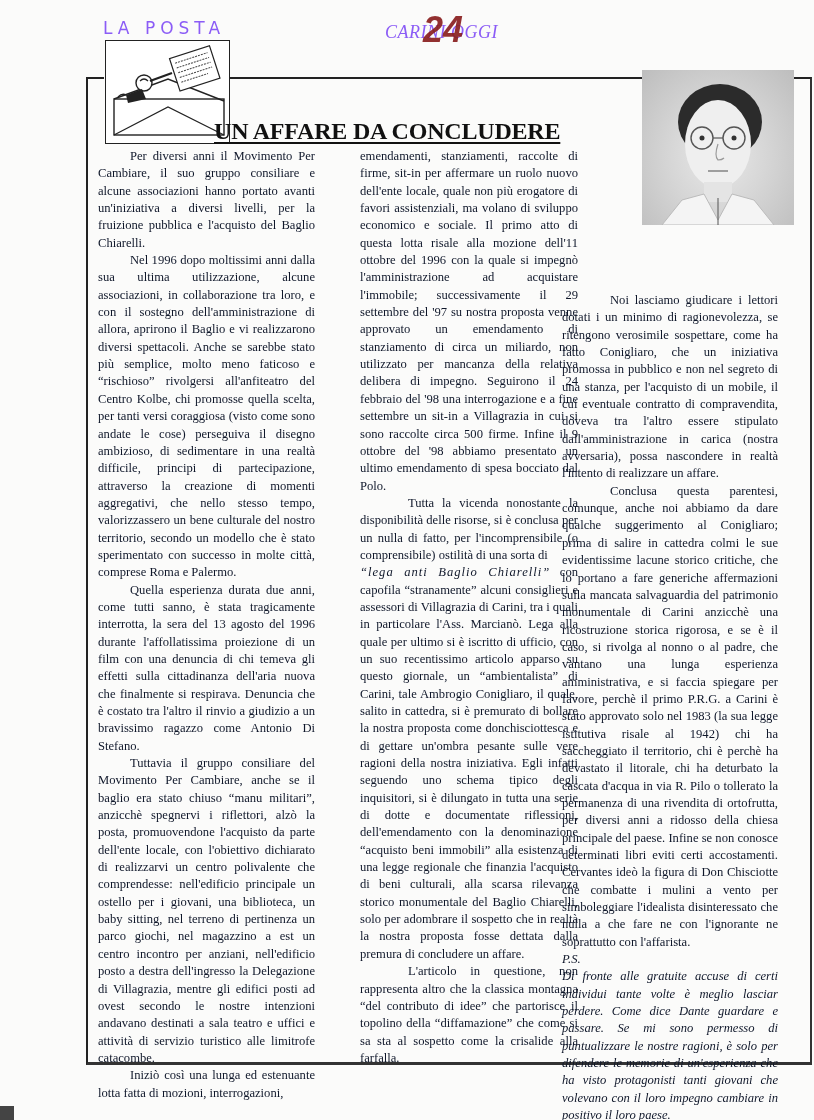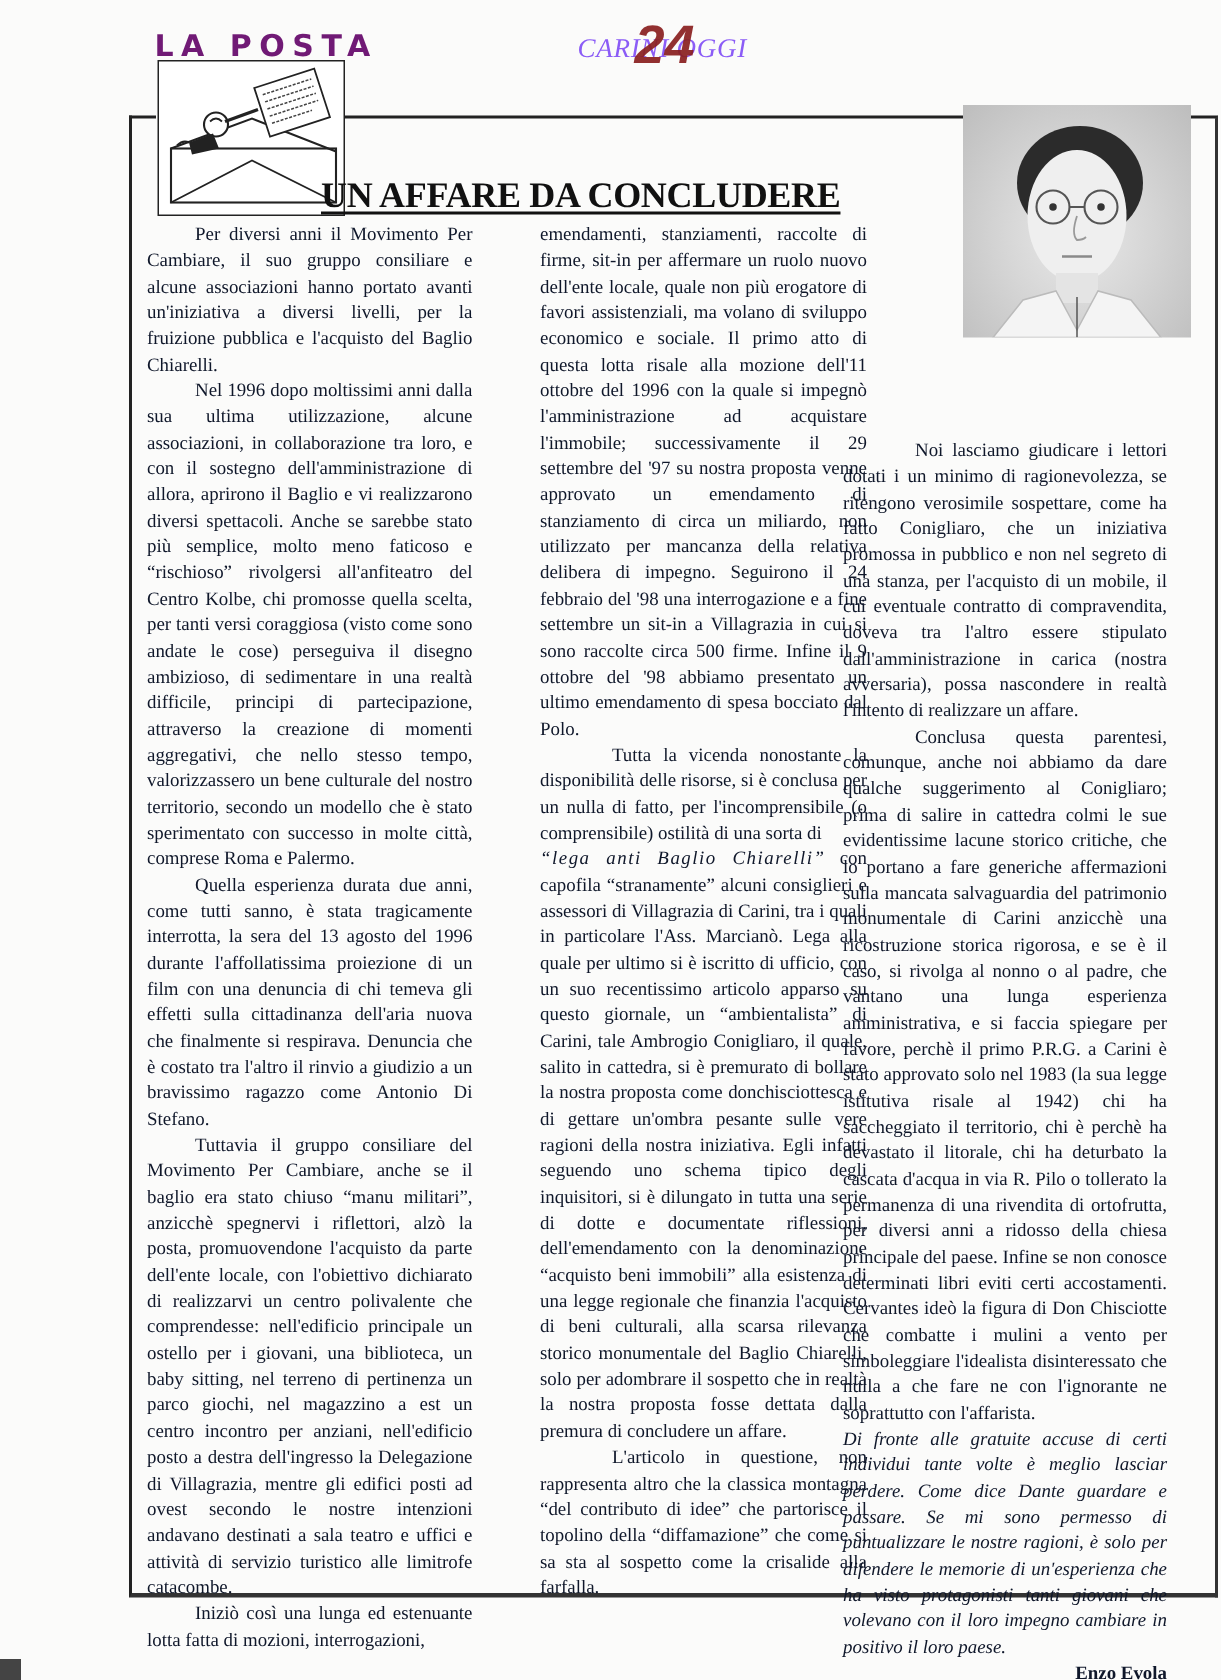--- a/index.html
+++ b/index.html
@@ -2,21 +2,21 @@
 <html><head>
 <meta charset="utf-8">
 <style>
   html, body { margin:0; padding:0; }
   body {
     width:814px; height:1120px; background:#fbfbfa; position:relative; overflow:hidden;
     font-family:"Liberation Serif", serif; color:#1a1a1a;
   }
   .section-label {
     position:absolute; left:103px; top:18px; font-family:"DejaVu Sans", sans-serif;
-    font-weight:bold; font-size:20px; letter-spacing:5px; color:#701a75;
+    font-weight:normal; font-size:17px; letter-spacing:5px; color:#8b5cf6;
   }
   .masthead {
     position:absolute; left:385px; top:12px; width:140px; height:40px;
   }
   .masthead .brand {
     position:absolute; left:0; top:10px; font-family:"Liberation Serif", serif; font-style:italic;
     font-size:18px; color:#8b5cf6; letter-spacing:0.5px;
   }
   .masthead .issue {
     position:absolute; left:38px; top:-2px; font-family:Liberation Sans, sans-serif; font-weight:bold;
@@ -125,17 +125,18 @@
 <div class="col col2">
   <p class="noindent">emendamenti, stanziamenti, raccolte di firme, sit-in per affermare un ruolo nuovo dell'ente locale, quale non più erogatore di favori assistenziali, ma volano di sviluppo economico e sociale. Il primo atto di questa lotta risale alla mozione dell'11 ottobre del 1996 con la quale si impegnò l'amministrazione ad acquistare l'immobile; successivamente il 29 settembre del '97 su nostra proposta venne approvato un emendamento di stanziamento di circa un miliardo, non utilizzato per mancanza della relativa delibera di impegno. Seguirono il 24 febbraio del '98 una interrogazione e a fine settembre un sit-in a Villagrazia in cui si sono raccolte circa 500 firme. Infine il 9 ottobre del '98 abbiamo presentato un ultimo emendamento di spesa bocciato dal Polo.</p>
   <p style="text-indent:48px">Tutta la vicenda nonostante la disponibilità delle risorse, si è conclusa per un nulla di fatto, per l'incomprensibile (o comprensibile) ostilità di una sorta di</p>
   <p class="noindent"><span class="quote-it">“lega anti Baglio Chiarelli”</span> <span>con capofila “stranamente” alcuni consiglieri e assessori di Villagrazia di Carini, tra i quali in particolare l'Ass. Marcianò. Lega alla quale per ultimo si è iscritto di ufficio, con un suo recentissimo articolo apparso su questo giornale, un “ambientalista” di Carini, tale Ambrogio Conigliaro, il quale, salito in cattedra, si è premurato di bollare la nostra proposta come donchisciottesca e di gettare un'ombra pesante sulle vere ragioni della nostra iniziativa. Egli infatti seguendo uno schema tipico degli inquisitori, si è dilungato in tutta una serie di dotte e documentate riflessioni, dell'emendamento con la denominazione “acquisto beni immobili” alla esistenza di una legge regionale che finanzia l'acquisto di beni culturali, alla scarsa rilevanza storico monumentale del Baglio Chiarelli, solo per adombrare il sospetto che in realtà la nostra proposta fosse dettata dalla premura di concludere un affare.</span></p>
   <p style="text-indent:48px">L'articolo in questione, non rappresenta altro che la classica montagna “del contributo di idee” che partorisce il topolino della “diffamazione” che come si sa sta al sospetto come la crisalide alla farfalla.</p>
 </div>
 
 <div class="col col3">
   <p style="text-indent:48px">Noi lasciamo giudicare i lettori dotati i un minimo di ragionevolezza, se ritengono verosimile sospettare, come ha fatto Conigliaro, che un iniziativa promossa in pubblico e non nel segreto di una stanza, per l'acquisto di un mobile, il cui eventuale contratto di compravendita, doveva tra l'altro essere stipulato dall'amministrazione in carica (nostra avversaria), possa nascondere in realtà l'intento di realizzare un affare.</p>
   <p style="text-indent:48px">Conclusa questa parentesi, comunque, anche noi abbiamo da dare qualche suggerimento al Conigliaro; prima di salire in cattedra colmi le sue evidentissime lacune storico critiche, che lo portano a fare generiche affermazioni sulla mancata salvaguardia del patrimonio monumentale di Carini anzicchè una ricostruzione storica rigorosa, e se è il caso, si rivolga al nonno o al padre, che vantano una lunga esperienza amministrativa, e si faccia spiegare per favore, perchè il primo P.R.G. a Carini è stato approvato solo nel 1983 (la sua legge istitutiva risale al 1942) chi ha saccheggiato il territorio, chi è perchè ha devastato il litorale, chi ha deturbato la cascata d'acqua in via R. Pilo o tollerato la permanenza di una rivendita di ortofrutta, per diversi anni a ridosso della chiesa principale del paese. Infine se non conosce determinati libri eviti certi accostamenti. Cervantes ideò la figura di Don Chisciotte che combatte i mulini a vento per simboleggiare l'idealista disinteressato che nulla a che fare ne con l'ignorante ne soprattutto con l'affarista.</p>
+  <p class="noindent it">P.S.</p>
   <p class="noindent it">Di fronte alle gratuite accuse di certi individui tante volte è meglio lasciar perdere. Come dice Dante guardare e passare. Se mi sono permesso di puntualizzare le nostre ragioni, è solo per difendere le memorie di un'esperienza che ha visto protagonisti tanti giovani che volevano con il loro impegno cambiare in positivo il loro paese.</p>
   <p class="sig">Enzo Evola</p>
 </div>
 
 <div class="margin-mark"></div>
 
 </body></html>

